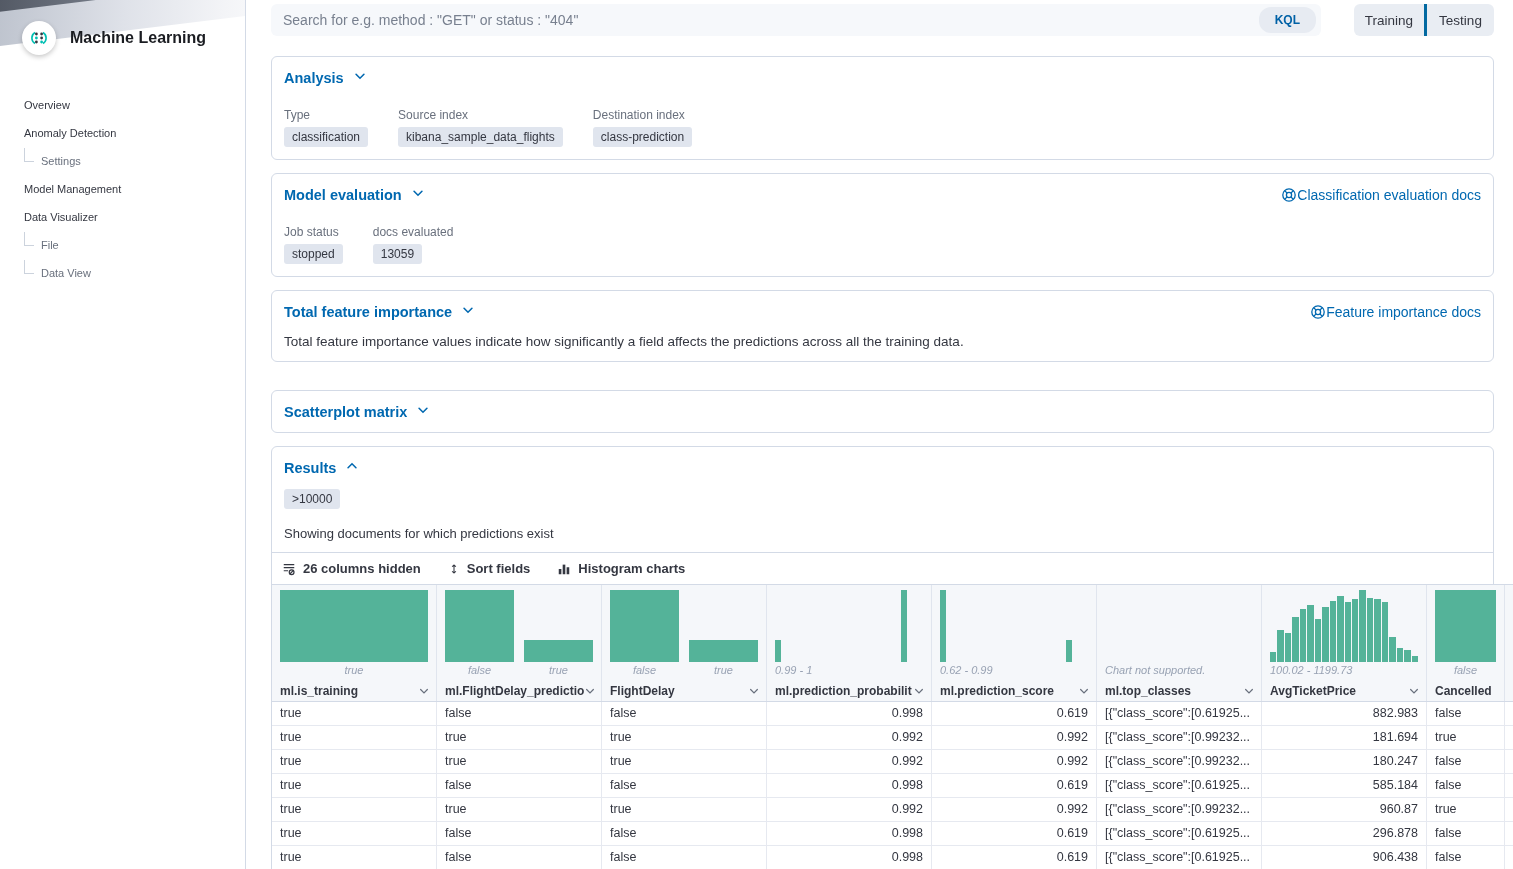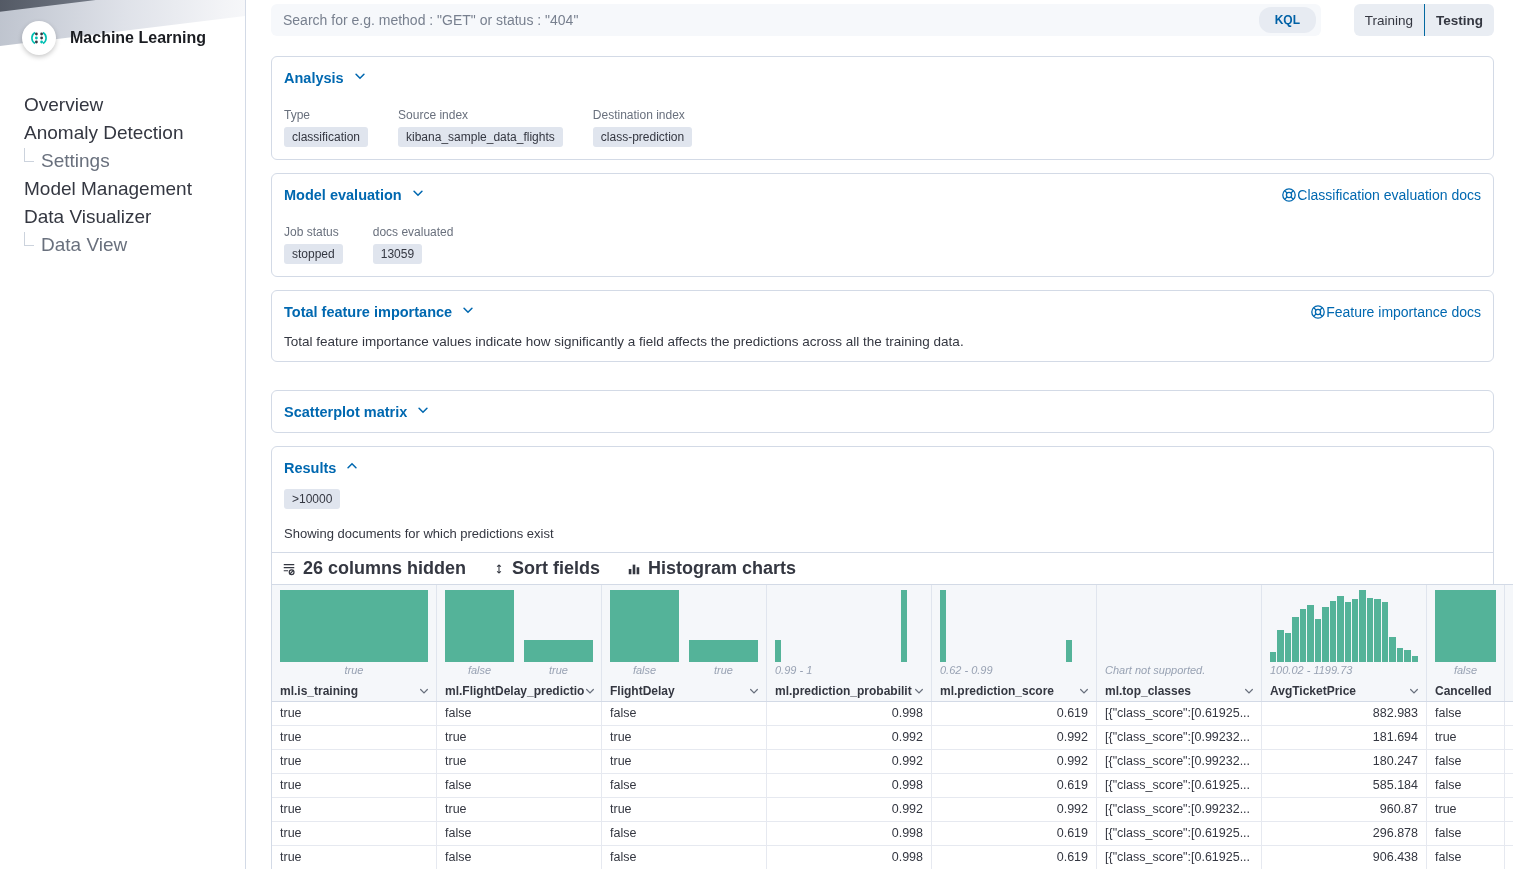--- a/index.html
+++ b/index.html
@@ -16,57 +16,57 @@
     background:linear-gradient(100deg,#b9bfca 0%,#dfe2e9 45%,#f3f4f7 75%,#ffffff 100%);
     transform:rotate(-7deg); transform-origin:left top; }
   .deco-dark { position:absolute; top:-16px; left:-20px; width:320px; height:30px;
     background:linear-gradient(100deg,#4d535e 0%,#858c99 55%,#c9ced7 100%);
     transform:rotate(-7deg); transform-origin:left top; }
   .logo-row { position:relative; display:flex; align-items:center; gap:14px; padding:21px 0 0 22px; }
   .logo-circle { width:34px; height:34px; border-radius:50%; background:#fff;
     box-shadow:0 2px 5px rgba(0,0,0,.22); display:flex; align-items:center; justify-content:center; }
   .app-title { font-size:16px; font-weight:700; color:#1a1c21; }
   .nav { margin-top:36px; padding-left:24px; }
-  .nav-item { height:28px; display:flex; align-items:center; font-size:19px; color:#343741; cursor:pointer; white-space:nowrap; }
+  .nav-item { height:28px; display:flex; align-items:center; font-size:11px; color:#343741; cursor:pointer; white-space:nowrap; }
   .nav-item.level1 { color:#69707d; }
   .nav-item.level1::before { content:""; width:9px; height:13px; margin:-12px 7px 0 0;
     border-left:1px solid #ccd3dd; border-bottom:1px solid #ccd3dd; }
   .nav-item.active { color:#0061a6; font-weight:700; text-decoration:underline; }
 
   
   .main { flex:1; padding:4px 19px 0 25px; position:relative; background:#fff; min-width:0; }
 
   .search-row { display:flex; align-items:center; margin-bottom:20px; }
   .search-box { flex:1; height:32px; background:#f6f8fb; border-radius:6px;
     display:flex; align-items:center; padding:0 5px 0 12px; cursor:text; }
   .search-placeholder { flex:1; font-size:14px; color:#78808f; white-space:nowrap; overflow:hidden; }
   .kql-btn { background:#e7ebf2; color:#0061a6; font-weight:700; font-size:12px;
     padding:6px 16px; border-radius:12px; cursor:pointer; }
   .mode-group { display:flex; margin-left:33px; border-radius:6px; overflow:hidden; }
   .mode-btn { width:70px; height:32px; background:#e9edf3; color:#343741;
     font-size:13.5px; font-weight:500; display:flex; align-items:center; justify-content:center; cursor:pointer; }
-  .mode-btn + .mode-btn { border-left:1px solid #0369a1;font-weight:bold; }
+  .mode-btn + .mode-btn { border-left:3px solid #0369a1; }
 
   .panel { border:1px solid #d3dae6; border-radius:6px; background:#fff; padding:12px; margin-bottom:13px; }
   .panel-title-row { display:flex; align-items:center; justify-content:space-between; }
   .panel-title { display:flex; align-items:center; gap:9px; color:#0068b0; font-size:14.5px; font-weight:700; cursor:pointer; }
   .docs-link { display:flex; align-items:center; color:#0068b0; font-size:14px; font-weight:500; cursor:pointer; }
   .fields-row { display:flex; gap:30px; margin-top:22px; }
   .field-label { font-size:12px; color:#69707d; margin-bottom:5px; }
   .badge { display:inline-block; background:#e0e5ee; border-radius:3px; font-size:12px;
     font-weight:500; color:#343741; padding:2px 8px; line-height:16px; }
   .panel-desc { margin-top:14px; font-size:13.5px; color:#343741; }
   .gap-lg { margin-top:28px; }
 
   
   .results-panel { padding:12px 0 0 0; margin-bottom:0; height:460px; overflow:visible; }
   .rp-pad { padding:0 12px; }
   .showing-text { font-size:13px; color:#343741; margin:17px 0 11px; }
   .grid-toolbar { border-top:1px solid #d3dae6; display:flex; align-items:center; gap:27px; padding:7px 10px; height:32px; }
-  .tb-btn { display:flex; align-items:center; gap:7px; font-size:18px; font-weight:600; color:#343741; cursor:pointer; }
+  .tb-btn { display:flex; align-items:center; gap:7px; font-size:13px; font-weight:600; color:#343741; cursor:pointer; }
 
   .grid { width:1245px; position:relative; background:#fff; }
   .grid-header { display:flex; background:#f5f7fa; border-top:1px solid #d3dae6; border-bottom:1px solid #d3dae6; }
   .gcol { border-right:1px solid #e0e5ee; flex-shrink:0; }
   .gcol.filler { border-right:none; background:#f5f7fa; }
   .hist-area { height:77px; padding:5px 8px 0 8px; display:flex; align-items:flex-end; position:relative; }
   .hist-area.cat { gap:10px; }
   .hist-area.multi { gap:1px; }
   .cat-slot { flex:1; display:flex; flex-direction:column; justify-content:flex-end; height:100%; }
   .bar { background:#54B399; width:100%; }
@@ -117,20 +117,23 @@
         <span>Anomaly Detection</span>
       </div>
       <div class="nav-item level1">
         <span>Settings</span>
       </div>
       <div class="nav-item">
         <span>Model Management</span>
       </div>
       <div class="nav-item">
         <span>Data Visualizer</span>
+      </div>
+      <div class="nav-item level1">
+        <span>File</span>
       </div>
       <div class="nav-item level1">
         <span>Data View</span>
       </div>
     </div>
 </div>
 
 <div class="main">
 
   <div class="search-row">

